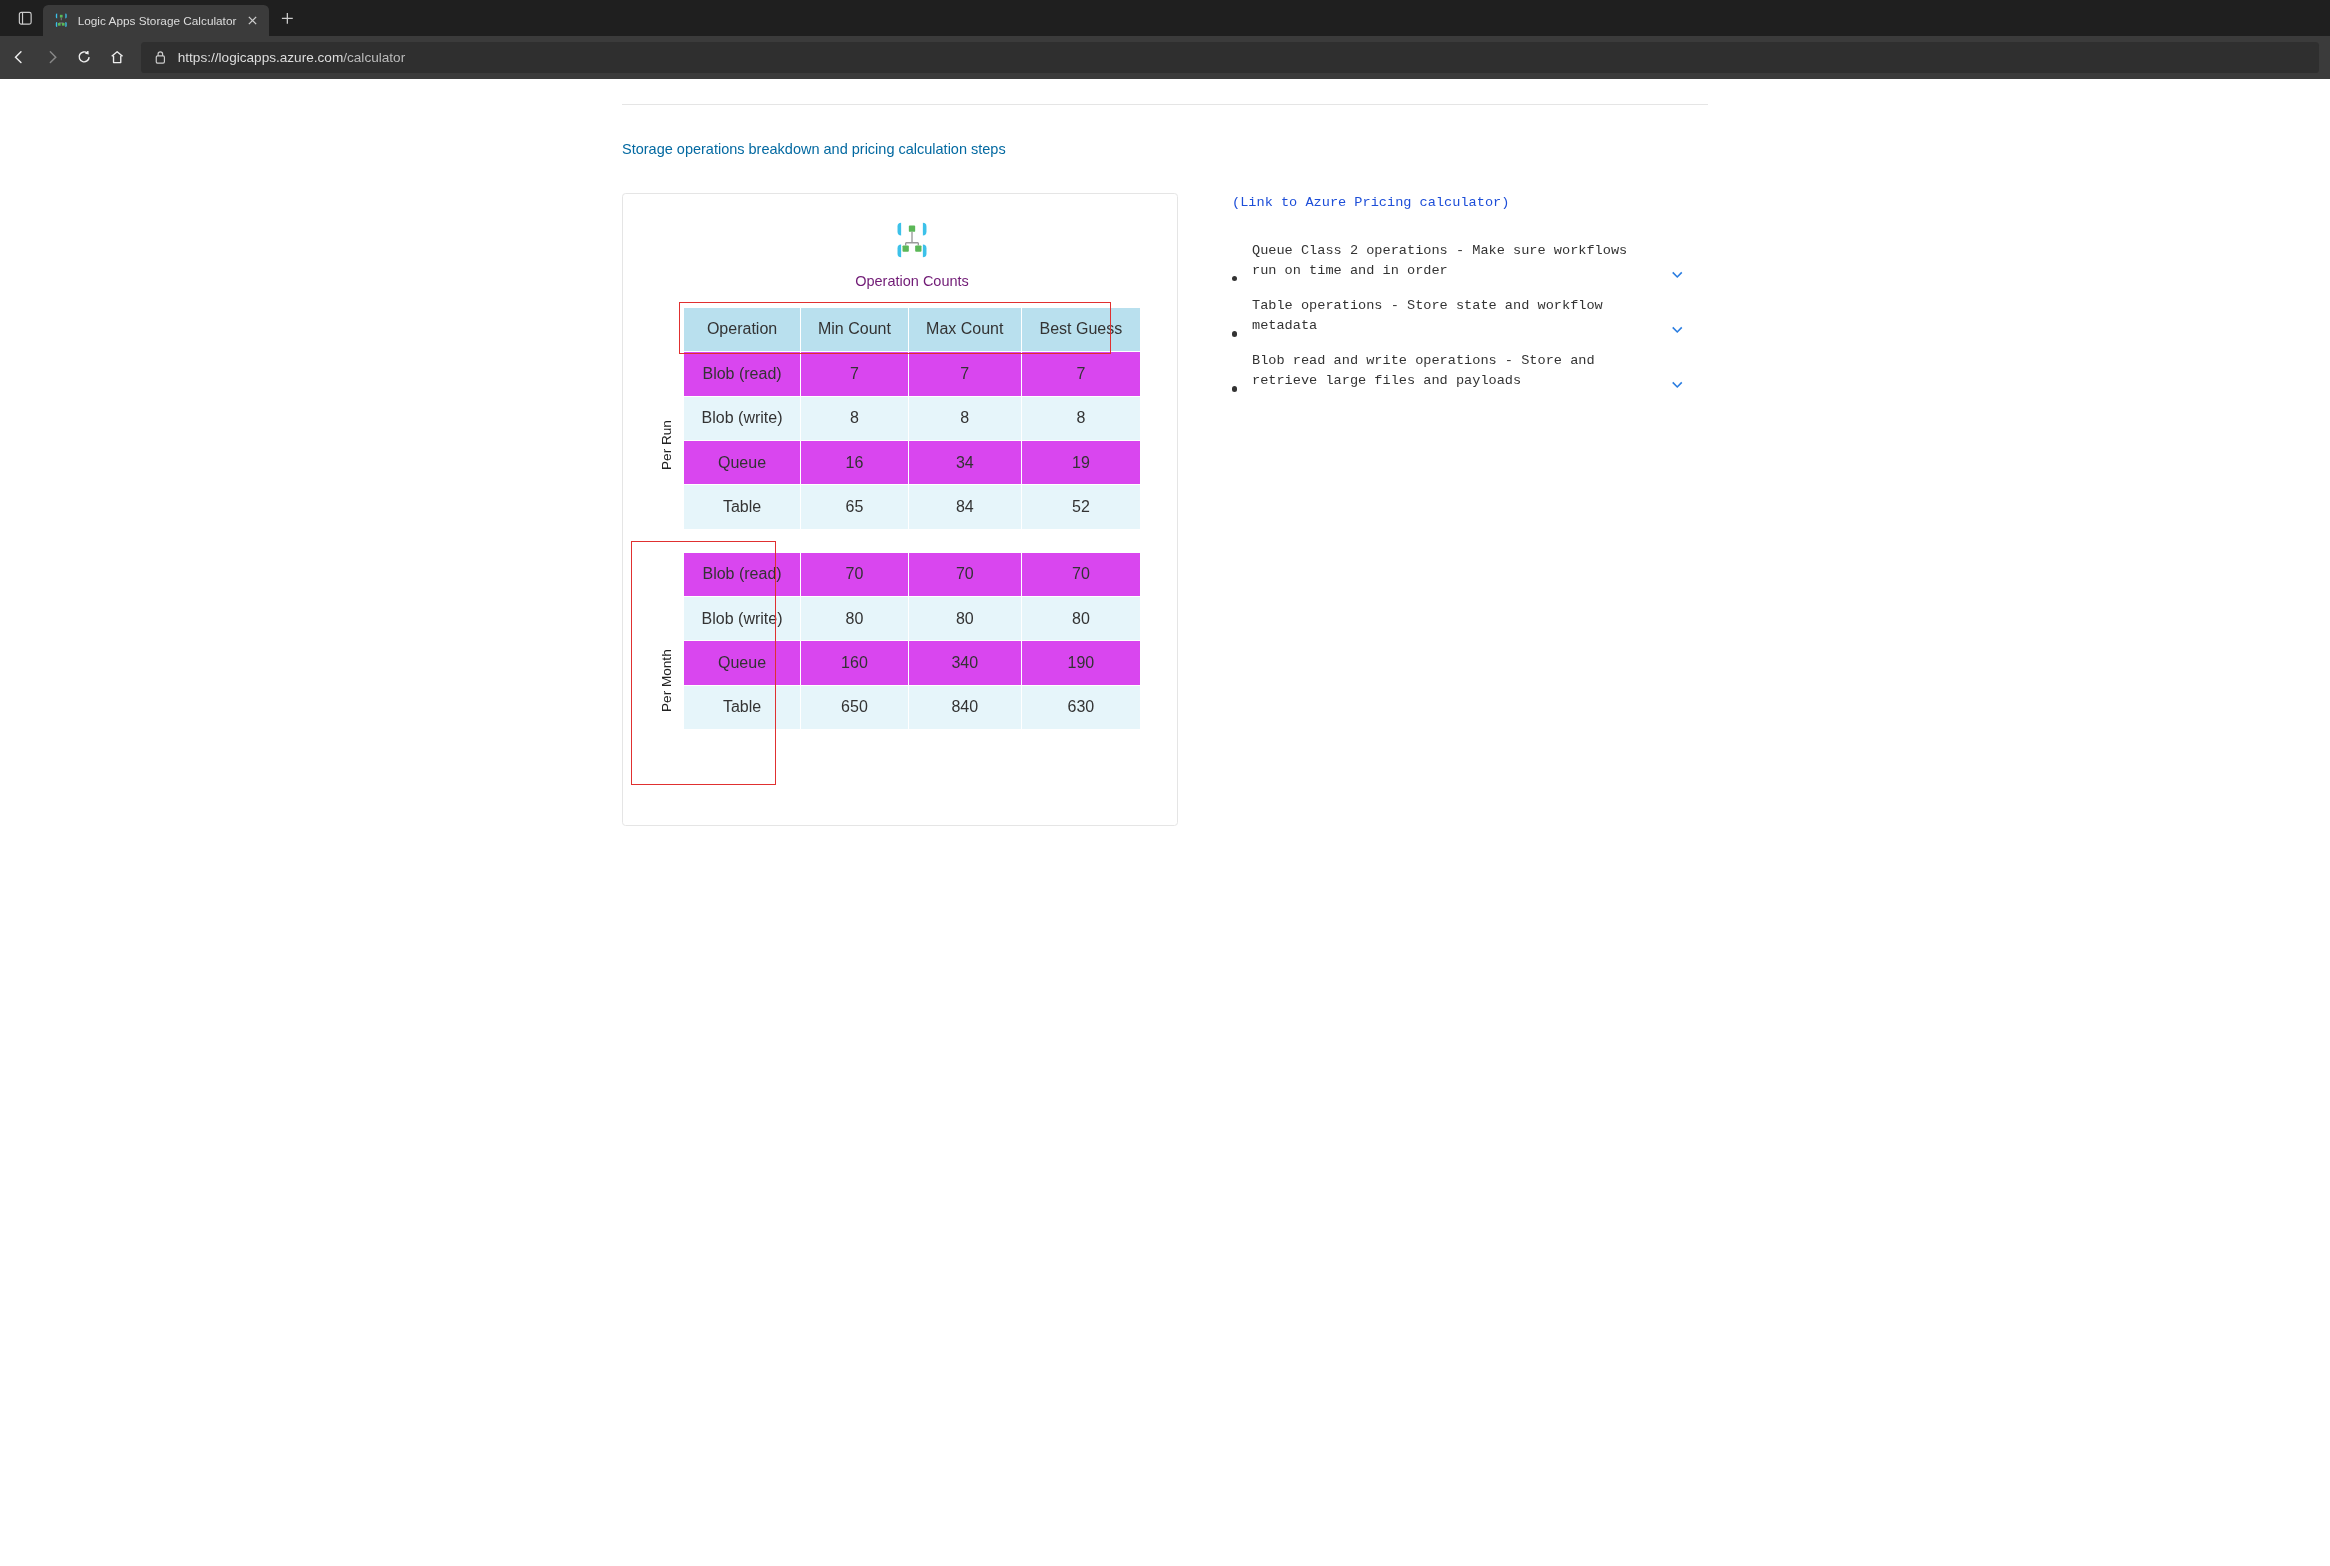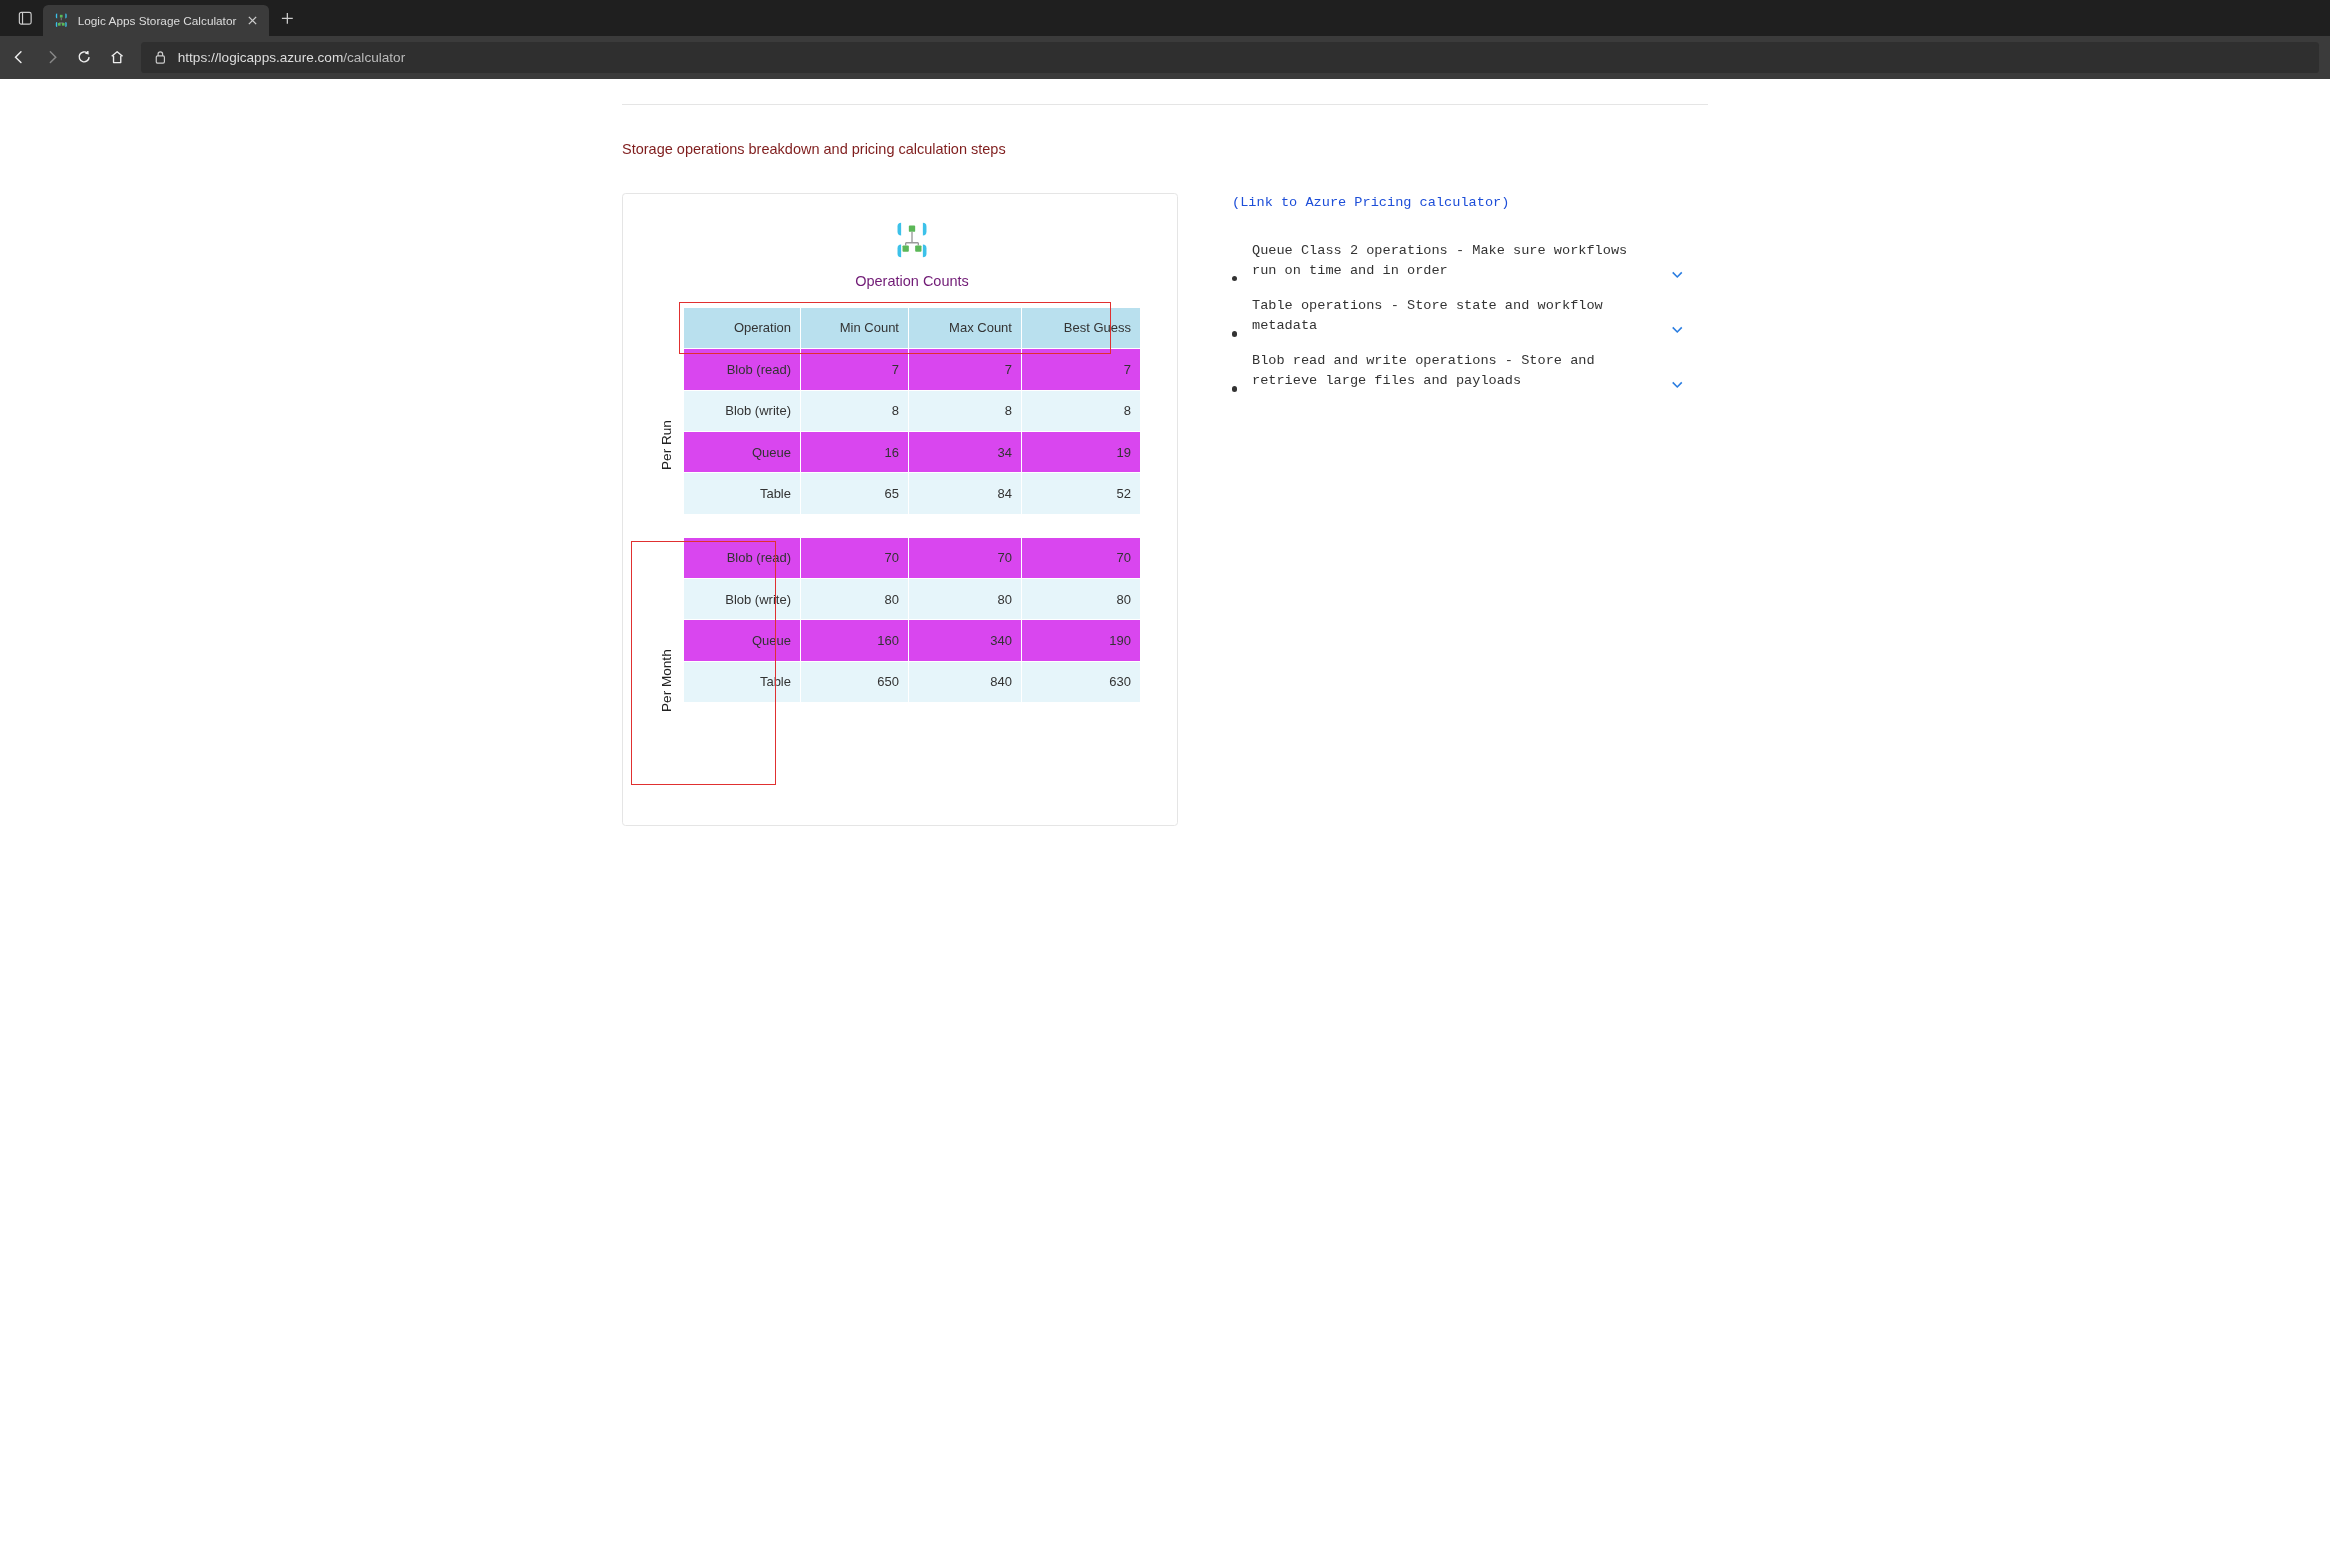--- a/index.html
+++ b/index.html
@@ -15,34 +15,34 @@
     .addr-row { height:43px; display:flex; align-items:center; padding:0 11px; gap:16.3px; background:#3b3b3b; }
     .nav-btn { color:#eee; display:flex; align-items:center; justify-content:center; cursor:pointer; }
     .nav-btn.disabled { color:#888; cursor:default; }
     .url-bar { flex:1; background:#2f2f2f; height:31px; border-radius:3.6px; display:flex; align-items:center; padding:0 12.7px; gap:11px; color:#ddd; }
     .url-bar .lock { color:#ccc; }
     .url-text { color:#ddd; font-size:13.6px; }
     .url-text .path { color:#bbbbbb; }
     .page-viewport { background:#fff; width:100%; }
     .page-content { max-width:1158px; margin:0 auto; padding:0 36px; }
     .top-divider { border-top:0.9px solid #e5e5e5; margin-top:25px; }
-    .breakdown-heading { font-size:14.5px; font-weight:400; color:#7f1d1d; margin-top:36px; }
+    .breakdown-heading { font-size:14.5px; font-weight:400; color:#0369a1; margin-top:36px; }
     .two-col { display:flex; gap:54px; margin-top:36px; align-items:flex-start; }
     .panel { border:0.9px solid #e5e5e5; border-radius:3.6px; padding:27px 36px 27px 27px; width:556px; position:relative; }
     .panel-inner { display:flex; align-items:stretch; }
     .vlabels { display:flex; flex-direction:column; justify-content:space-between; width:33px; }
     .vlabel { writing-mode:vertical-rl; transform:rotate(180deg); font-size:13.6px; color:#222; text-align:center; }
     .vlabel.per-run { height:235px; display:flex; align-items:center; justify-content:center; margin-top:107px; }
     .vlabel.per-month { height:235px; display:flex; align-items:center; justify-content:center; }
     .main-table-block { flex:1; position:relative; }
     .counts-header { text-align:center; }
     .counts-header .icon { display:inline-block; margin-bottom:7.2px; }
     .counts-header .title { font-size:14.5px; color:#701a75; margin-top:3.6px; }
     .grid-table { width:100%; border-collapse:separate; border-spacing:1.8px; margin-top:18px; }
-    .grid-table th, .grid-table td { text-align:right; padding:12.7px 9px; font-weight:400; font-size:13px; }
+    .grid-table th, .grid-table td { text-align:center; padding:12.7px 9px; font-weight:400; font-size:16px; }
     .grid-table th { background:#b9e0ee; color:#333; }
     .grid-table tr.odd td { background:#d946ef; }
     .grid-table tr.even td { background:#e6f5fa; }
     .redbox { position:absolute; border:1.8px solid #e03030; pointer-events:none; }
     .sidebar { width:452px; font-size:13.6px; line-height:1.5; color:#333; }
     .sidebar .intro { margin-bottom:5.4px; }
     .sidebar .link { color:#1d4ed8; cursor:pointer;font-family:Liberation Mono, monospace; }
     .sidebar ul { list-style:none; margin-top:20px; }
     .sidebar li { display:flex; align-items:flex-end; gap:11px; padding:7.2px 0;font-family:Liberation Mono, monospace; }
     .bullet { width:5.4px; height:5.4px; background:#333; border-radius:50%; margin-top:8.1px; flex-shrink:0; margin-right:3.6px; }

